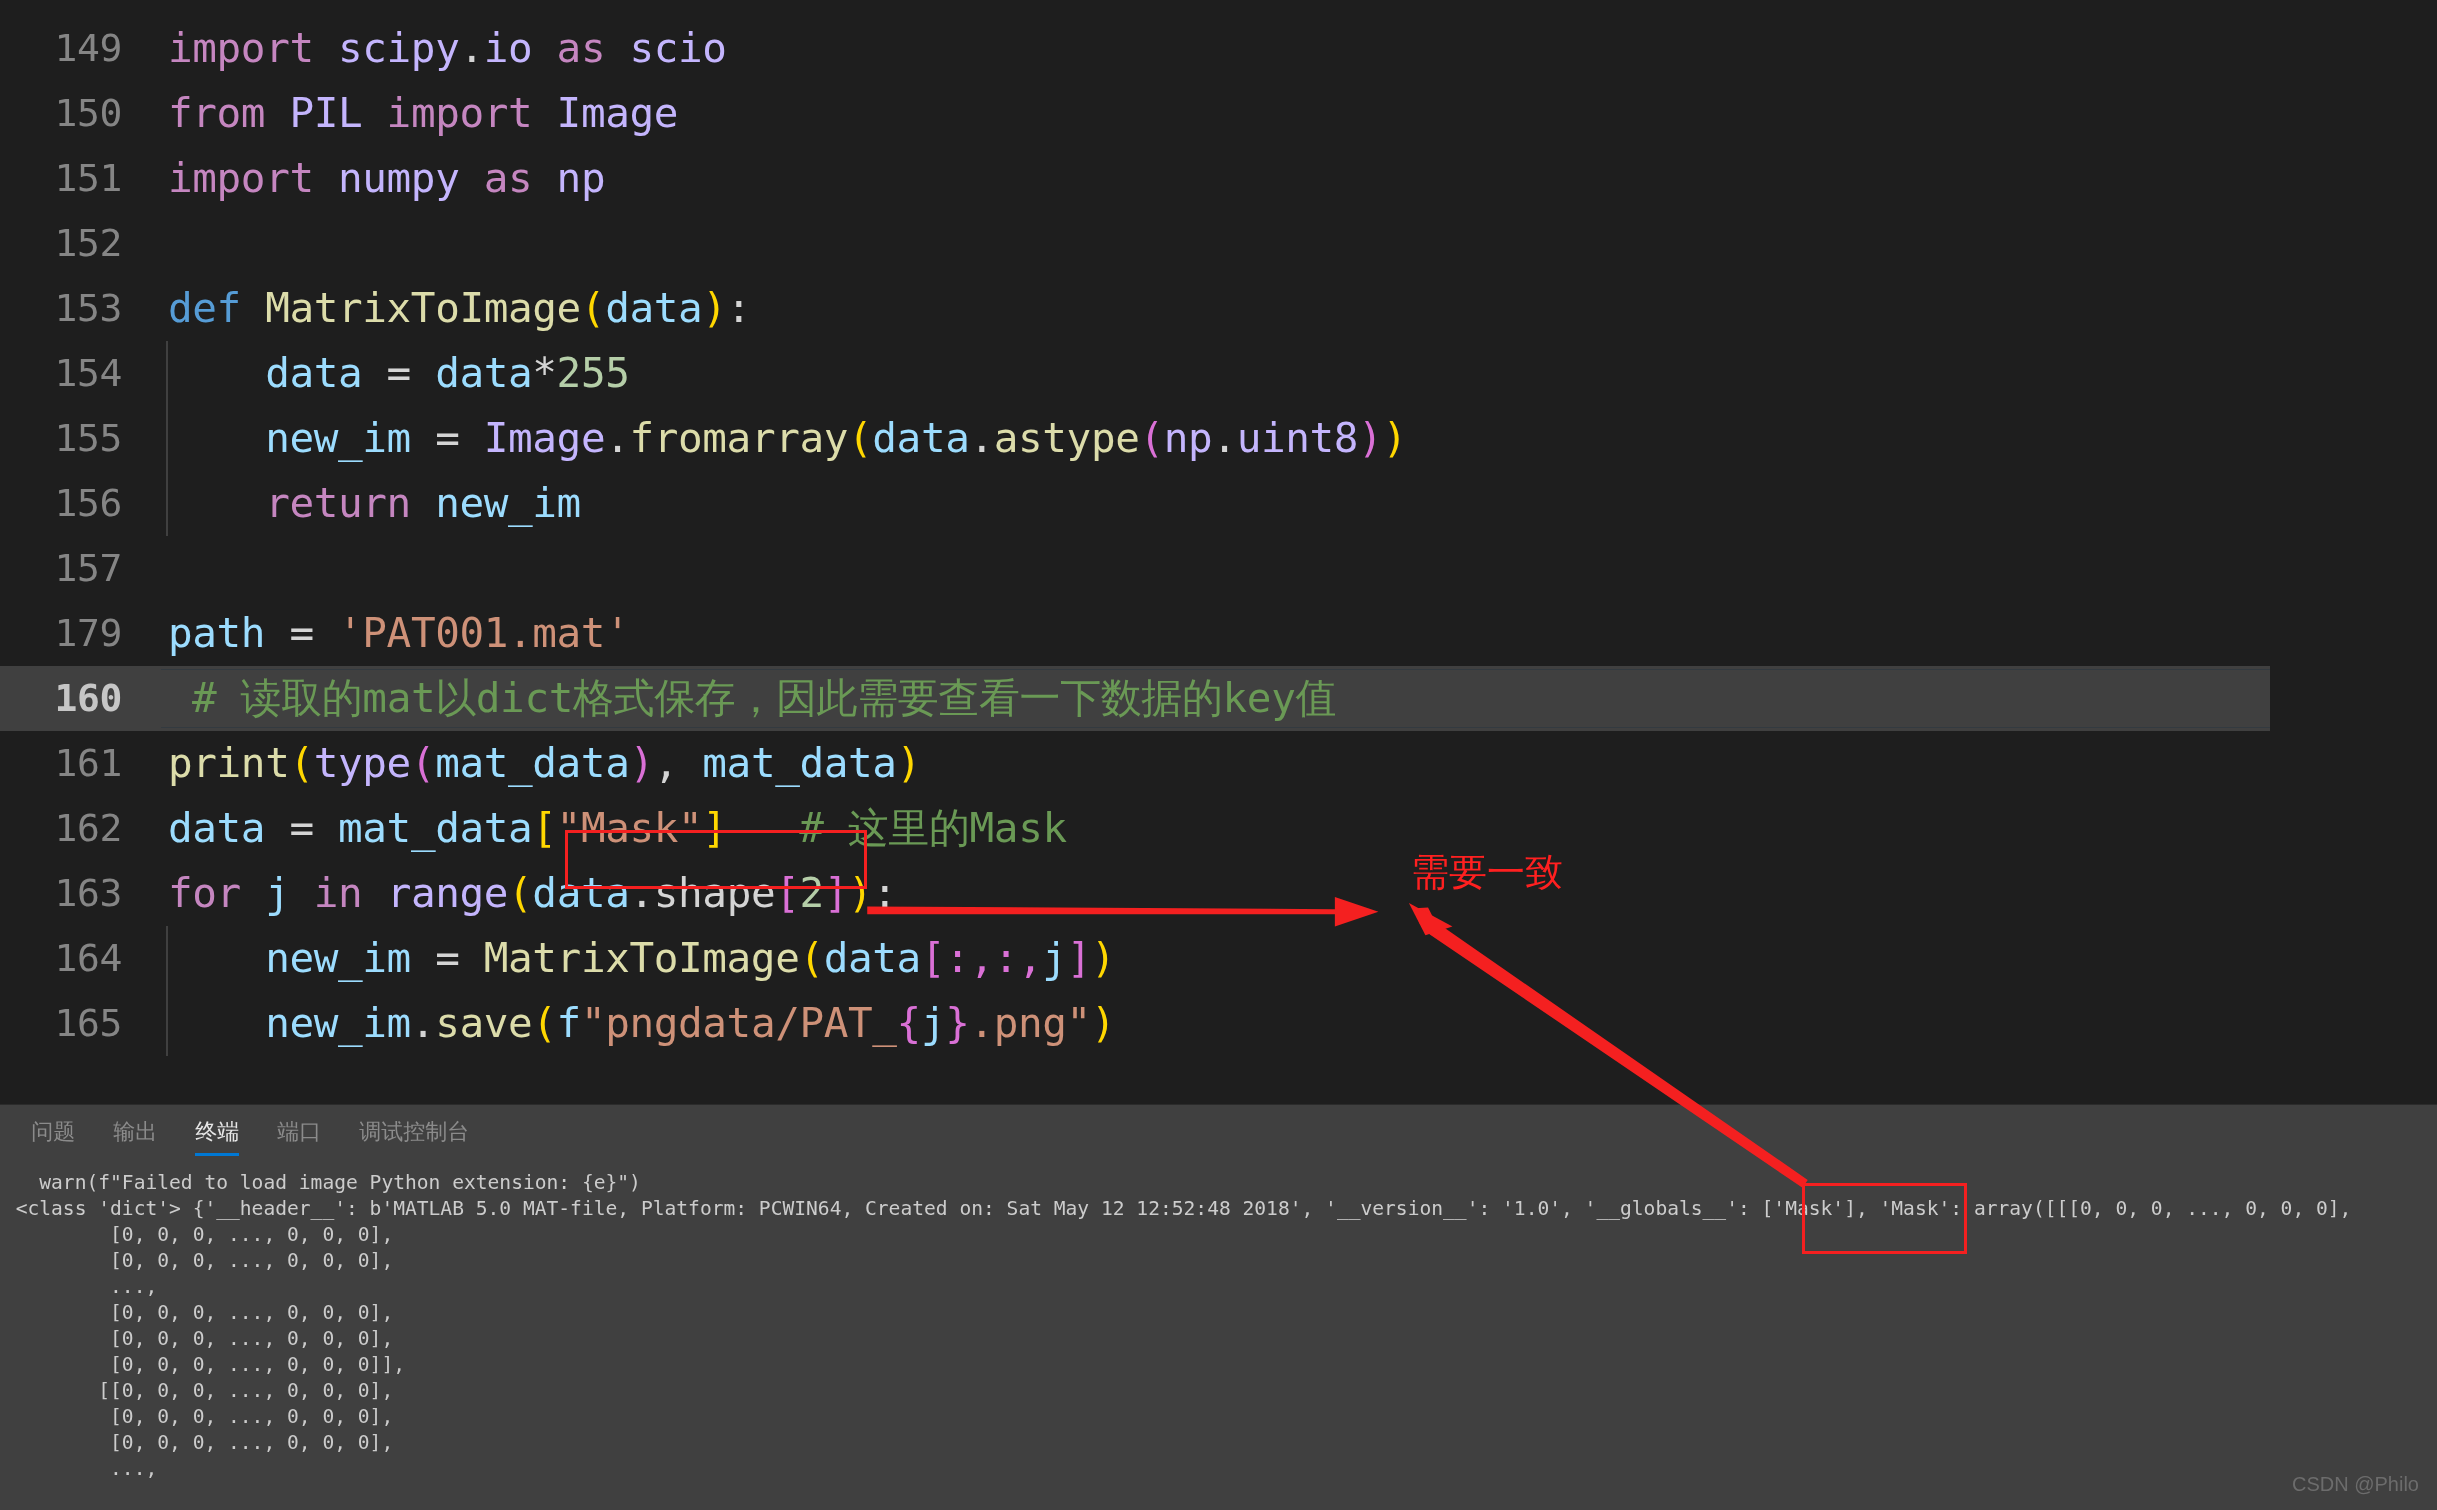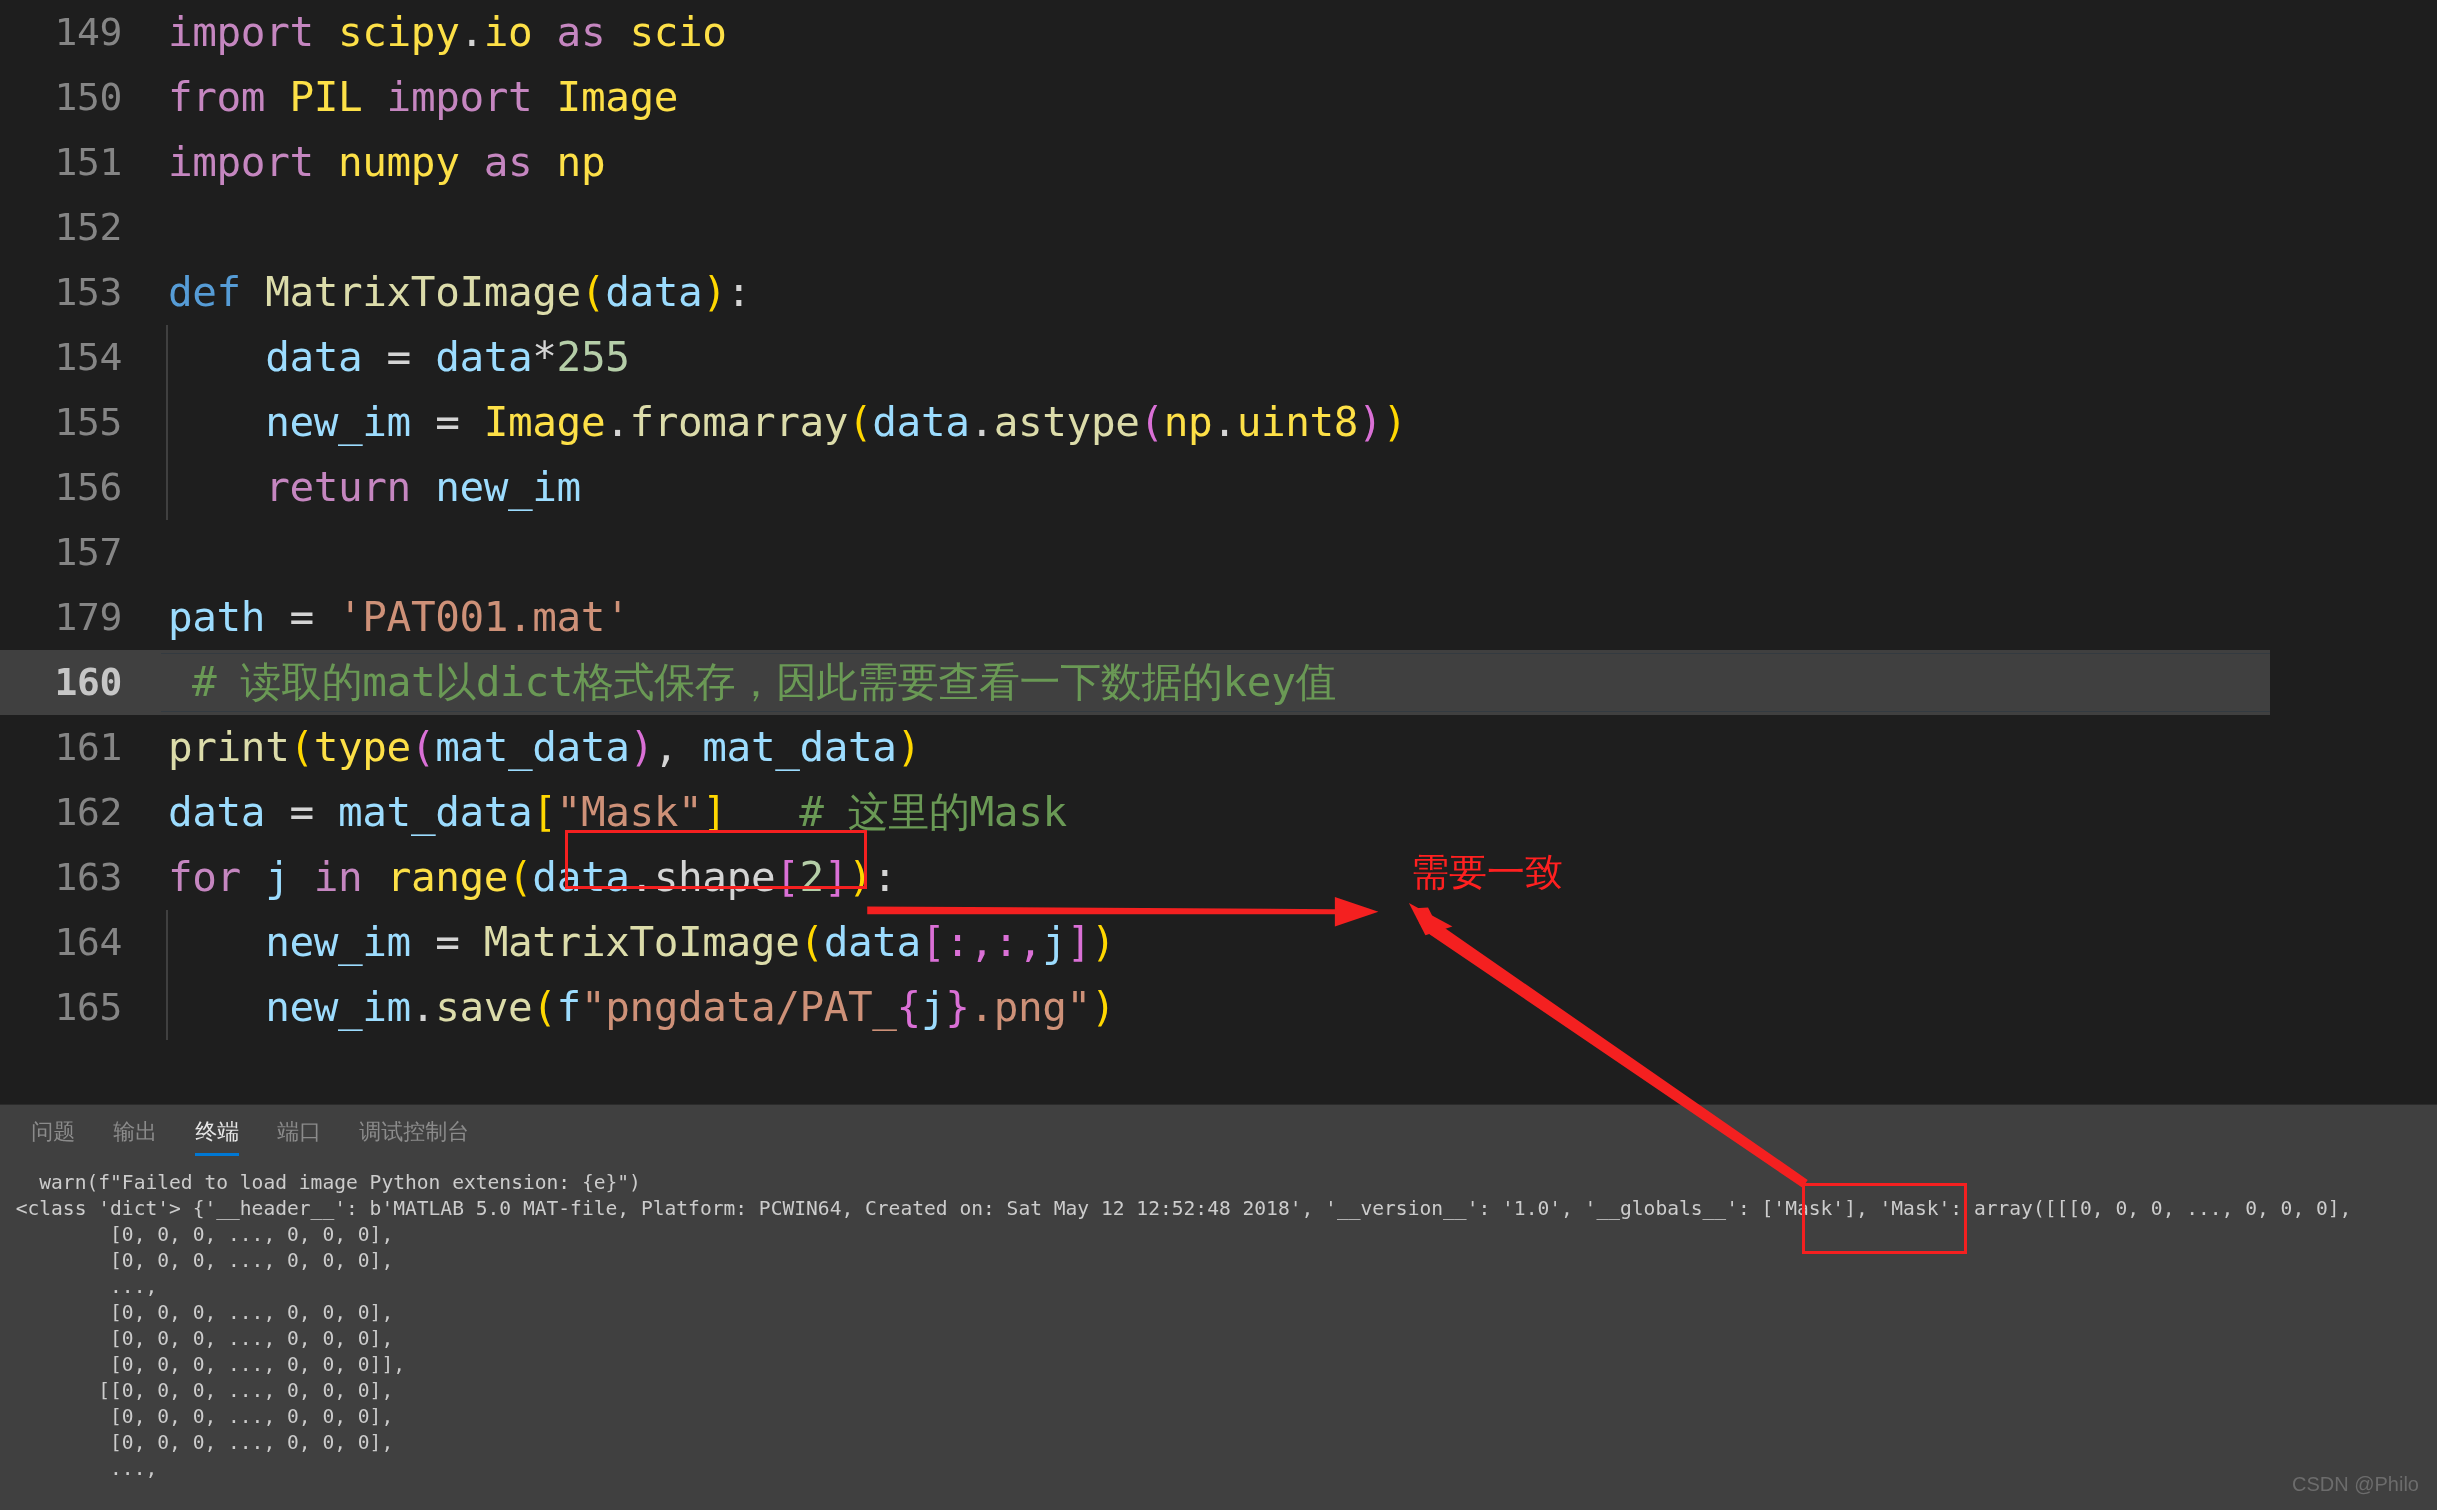--- a/index.html
+++ b/index.html
@@ -9,21 +9,21 @@
   body {
     width: 2438px; height: 1510px;
     overflow: hidden;
     font-family: "DejaVu Sans Mono", monospace;
     position: relative;
   }
 
   
   #editor {
     position: absolute;
-    left: 0; top: 0;
+    left: 0; top: 16px;
     width: 2270px; height: 1104px;
     background: #1e1e1e;
     overflow: hidden;
   }
   .code-line {
     position: relative;
     height: 65px;
     line-height: 65px;
     white-space: pre;
     font-size: 41px;
@@ -55,21 +55,21 @@
   .indent-guide {
     position: absolute;
     left: 166px; top: 0; bottom: 0;
     width: 1.7px;
     background: #404040;
   }
 
   
   .t-kw      { color: #c586c0; }   
   .t-kw2     { color: #569cd6; }   
-  .t-mod     { color: #fde047; }   
+  .t-mod     { color: #c4b5fd; }   
   .t-fn      { color: #dcdcaa; }   
   .t-var     { color: #9cdcfe; }   
   .t-num     { color: #b5cea8; }   
   .t-str     { color: #ce9178; }   
   .t-cmt     { color: #6a9955; margin-left: 24px; }   
   .t-op      { color: #d4d4d4; }   
   .t-p1      { color: #ffd700; }   
   .t-p2      { color: #da70d6; }   
   .t-white   { color: #d4d4d4; }
 

